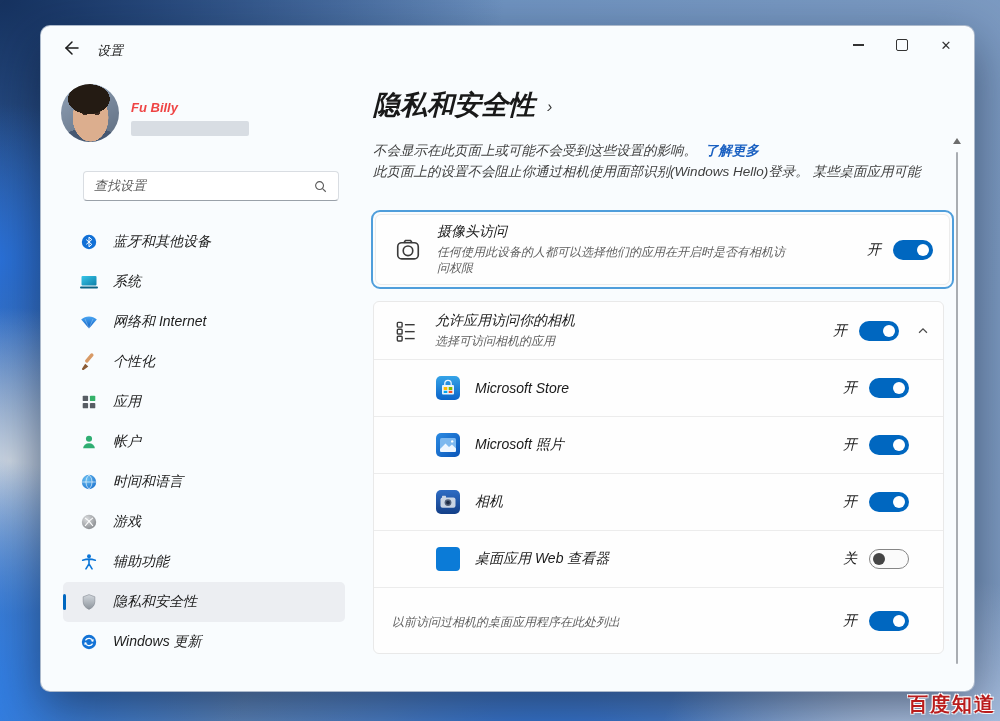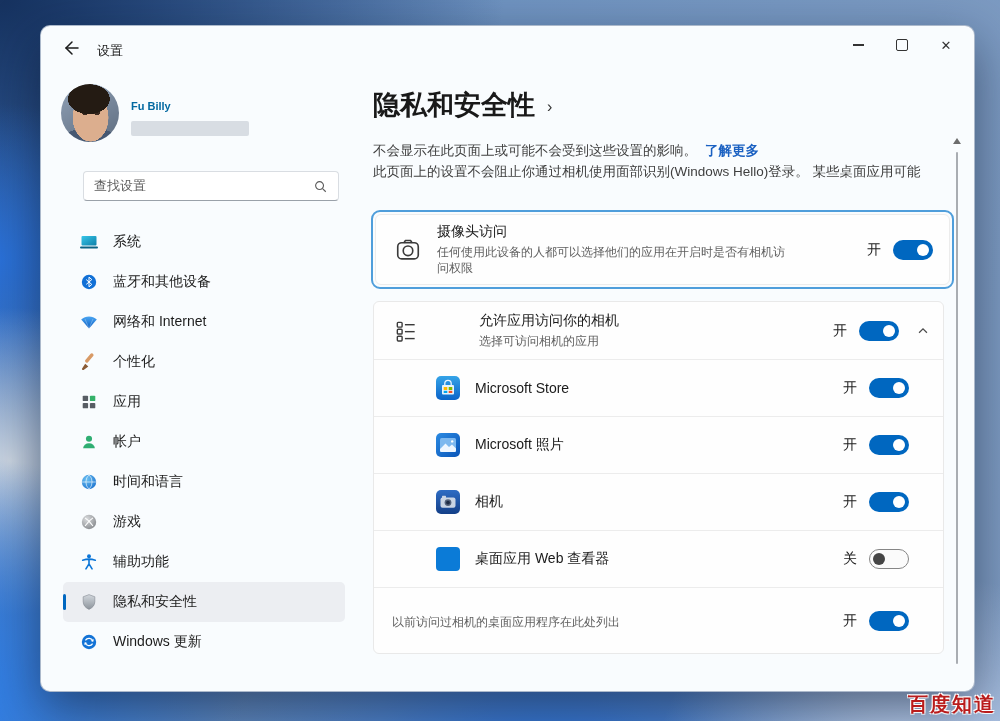--- a/index.html
+++ b/index.html
@@ -11,42 +11,42 @@
       radial-gradient(520px 300px at 55% 108%, #1f6ad8, rgba(31,106,216,0) 65%),
       radial-gradient(460px 380px at -4% 96%, #2f7fe8 0%, rgba(47,127,232,0) 62%),
       radial-gradient(330px 280px at 1% 64%, #ccd6e2 0%, rgba(204,214,226,0) 55%),
       radial-gradient(300px 260px at 0% 36%, #2a71d8 0%, rgba(42,113,216,0) 60%),
       radial-gradient(720px 480px at 0% 0%, #16325f 0%, rgba(22,50,95,0) 70%),
       linear-gradient(100deg,#3c70b8 0%,#6f93c0 45%,#7f9cc2 100%);
   }
   .window{
     position:absolute;left:40px;top:25px;width:935px;height:667px;
     background:#f9fcfe;border-radius:10px;border:1px solid rgba(110,130,160,.55);
-    box-shadow:0 18px 50px rgba(8,18,40,.5);box-sizing:border-box;
+    box-shadow:0 18px 50px rgba(8,18,40,.5);box-sizing:border-box;font-style:italic;
   }
   
   .back-btn{position:absolute;left:20px;top:12px;width:20px;height:20px;color:#1b1b1b;}
   .app-title{position:absolute;left:56px;top:16px;font-size:13px;color:#1b1b1b;}
   .win-controls{position:absolute;right:6px;top:2px;display:flex;}
   .wc-btn{width:44px;height:34px;display:flex;align-items:center;justify-content:center;color:#333;}
   .wc-min{width:11px;height:1.4px;background:#333;}
   .wc-max{width:10px;height:10px;border:1.3px solid #333;border-radius:2px;}
   .wc-close{font-size:13px;line-height:1;}
   
   .avatar{
     position:absolute;left:20px;top:58px;width:58px;height:58px;border-radius:50%;overflow:hidden;
     background:
       radial-gradient(21px 15px at 48% 26%, #241b13 99%, transparent),
       radial-gradient(3px 2px at 42% 50%, #3a2a20 99%, transparent),
       radial-gradient(3px 2px at 62% 50%, #3a2a20 99%, transparent),
       radial-gradient(18px 24px at 51% 58%, #dcae8e 99%, transparent),
       radial-gradient(30px 14px at 50% 100%, #465872 99%, transparent),
       linear-gradient(150deg,#90a1b6,#5e6c7f);
   }
-  .user-name{position:absolute;left:90px;top:74px;font-size:11px;font-weight:700;color:#0369a1;}
+  .user-name{position:absolute;left:90px;top:74px;font-size:13px;font-weight:700;color:#ef4444;}
   .redacted{position:absolute;left:90px;top:95px;width:118px;height:15px;background:#d8dde3;border-radius:2px;}
   
   .search-box{
     position:absolute;left:26px;top:145px;width:256px;height:30px;box-sizing:border-box;
     background:#fff;border:1px solid #d9dde2;border-bottom:1px solid #9aa1a9;border-radius:4px;
     display:flex;align-items:center;padding:0 10px;font-size:13px;color:#5d5d5d;margin-left:16px;
   }
   .search-box .grow{flex:1;}
   
   .nav{position:absolute;left:22px;top:196px;width:282px;}
@@ -73,21 +73,21 @@
   .switch.off{background:#fbfbfb;border:1px solid #868686;}
   .switch.off::after{content:"";position:absolute;left:3px;top:3px;width:12px;height:12px;border-radius:50%;background:#454545;}
   .chevron{width:16px;height:16px;display:flex;align-items:center;justify-content:center;margin-left:4px;}
   
   .rows{position:absolute;left:332px;top:275px;width:571px;background:#fefefe;border:1px solid #e9e9e9;border-radius:6px;box-sizing:border-box;}
   .row{display:flex;align-items:center;height:57px;box-sizing:border-box;padding-left:18px;padding-right:34px;border-top:1px solid #ececec;}
   .row:first-child{border-top:none;}
   .row.tall{height:66px;}
   .row.app{padding-left:62px;}
   .app-icon{width:24px;height:24px;margin-right:15px;flex:0 0 auto;}
-  .row.head{padding-right:12px;gap:44px;}
+  .row.head{padding-right:12px;}
   .sub-narrow{max-width:348px;}
   
   .scroll-arrow{position:absolute;right:13px;top:112px;width:0;height:0;border-left:4px solid transparent;border-right:4px solid transparent;border-bottom:6px solid #6d6d6d;}
   .scroll-track{position:absolute;right:16px;top:126px;width:2px;height:512px;background:#a9adb2;border-radius:1px;}
   
   .watermark{
     position:absolute;right:4px;bottom:3px;font-size:20px;font-weight:700;letter-spacing:2px;color:#b91c1c;
     text-shadow:-1px -1px 0 #fff,1px -1px 0 #fff,-1px 1px 0 #ffffffaa,1px 1px 0 #ffffffaa;
   }
   svg{display:block;}
@@ -125,41 +125,41 @@
       <svg viewBox="0 0 16 16" width="15" height="15" fill="none" stroke="#5b5b5b" stroke-width="1.2">
           <circle cx="7" cy="7" r="4.2"></circle>
           <path d="M10.2 10.2 L13.6 13.6"></path>
         </svg>
     </span>
   </div>
 
   <div class="nav">
     <div class="nav-item">
       <span class="nicon">
+          <svg viewBox="0 0 20 20" width="18" height="18">
+            <circle cx="10" cy="10" r="8" fill="#1170d6"></circle>
+            <path d="M10 4.6 V15.4 L13.1 12.7 L6.9 7.3 M10 4.6 L13.1 7.3 L6.9 12.7" stroke="#fff" stroke-width="1.1" fill="none" stroke-linejoin="round"></path>
+          </svg>
+        </span>
+      <span>蓝牙和其他设备</span>
+    </div>
+    <div class="nav-item">
+      <span class="nicon">
           <svg viewBox="0 0 20 20" width="20" height="20">
             <defs>
               <linearGradient id="gSys" x1="0" y1="0" x2="1" y2="1">
                 <stop offset="0" stop-color="#38c6e9"></stop>
                 <stop offset="1" stop-color="#0d7fa8"></stop>
               </linearGradient>
             </defs>
             <rect x="2.5" y="4" width="15" height="9.5" rx="1" fill="url(#gSys)"></rect>
             <rect x="1" y="14.6" width="18" height="2" rx="1" fill="#0a6284"></rect>
           </svg>
         </span>
       <span>系统</span>
-    </div>
-    <div class="nav-item">
-      <span class="nicon">
-          <svg viewBox="0 0 20 20" width="18" height="18">
-            <circle cx="10" cy="10" r="8" fill="#1170d6"></circle>
-            <path d="M10 4.6 V15.4 L13.1 12.7 L6.9 7.3 M10 4.6 L13.1 7.3 L6.9 12.7" stroke="#fff" stroke-width="1.1" fill="none" stroke-linejoin="round"></path>
-          </svg>
-        </span>
-      <span>蓝牙和其他设备</span>
     </div>
     <div class="nav-item">
       <span class="nicon">
           <svg viewBox="0 0 20 20" width="20" height="20">
             <defs>
               <linearGradient id="gNet" x1="0" y1="0" x2="0" y2="1">
                 <stop offset="0" stop-color="#4aa5f2"></stop>
                 <stop offset="1" stop-color="#0b5fc4"></stop>
               </linearGradient>
             </defs>

